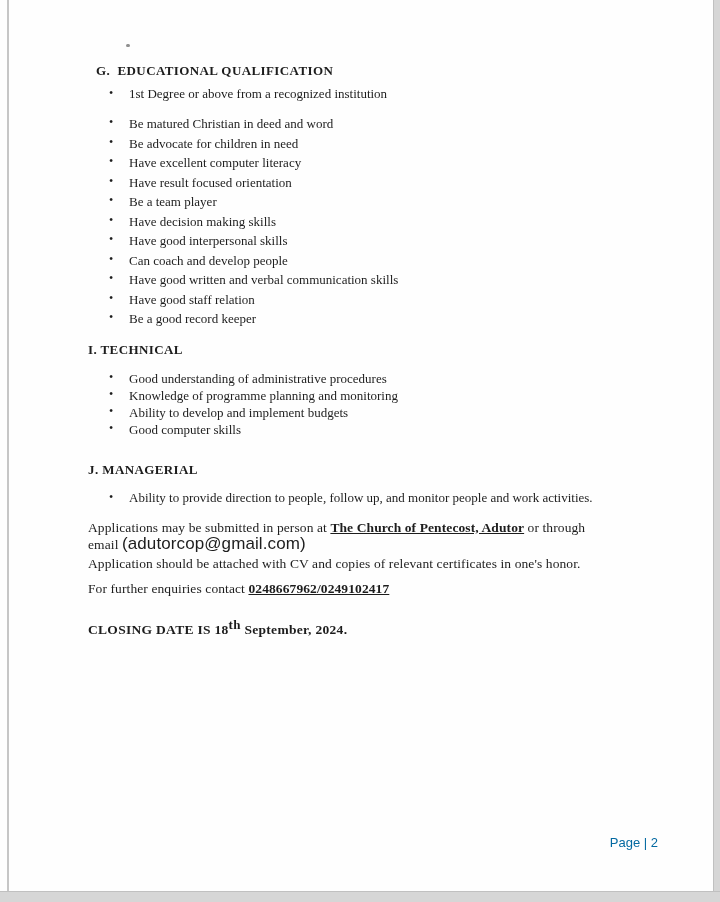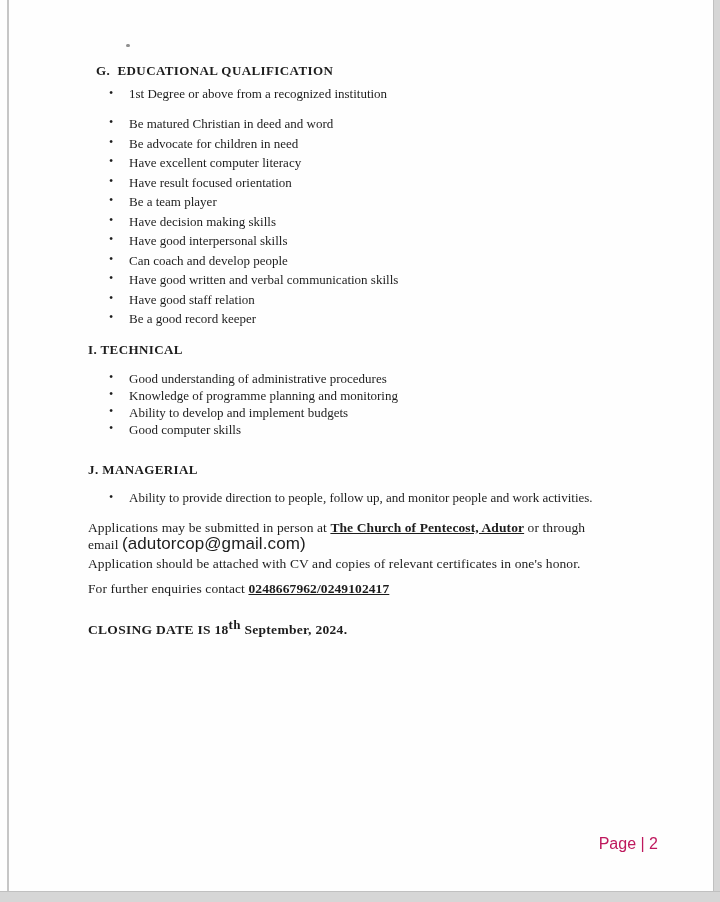--- a/index.html
+++ b/index.html
@@ -38,21 +38,21 @@
   .para-submission{margin-top:14px;}
   .para-attachment{margin-top:2px;}
   .para-enquiries{margin-top:9px;}
   .para-closing{margin-top:24px;font-weight:bold;letter-spacing:.3px;}
   .bold{font-weight:bold;text-decoration:underline;}
   .email{font-family:"Liberation Sans", sans-serif;font-size:17px;}
   sup{font-size:13px;vertical-align:super;line-height:0;}
 
   .page-number{
     position:absolute;right:62px;top:835px;
-    font-family:"Liberation Sans", sans-serif;font-size:16px;color:#be185d;
+    font-family:"Liberation Sans", sans-serif;font-size:13px;color:#0369a1;
   }
 </style>
 </head>
 <body>
 
 <div class="edge-left"></div>
 <div class="edge-right"></div>
 <div class="edge-bottom"></div>
 <div class="stray-mark"></div>
 

